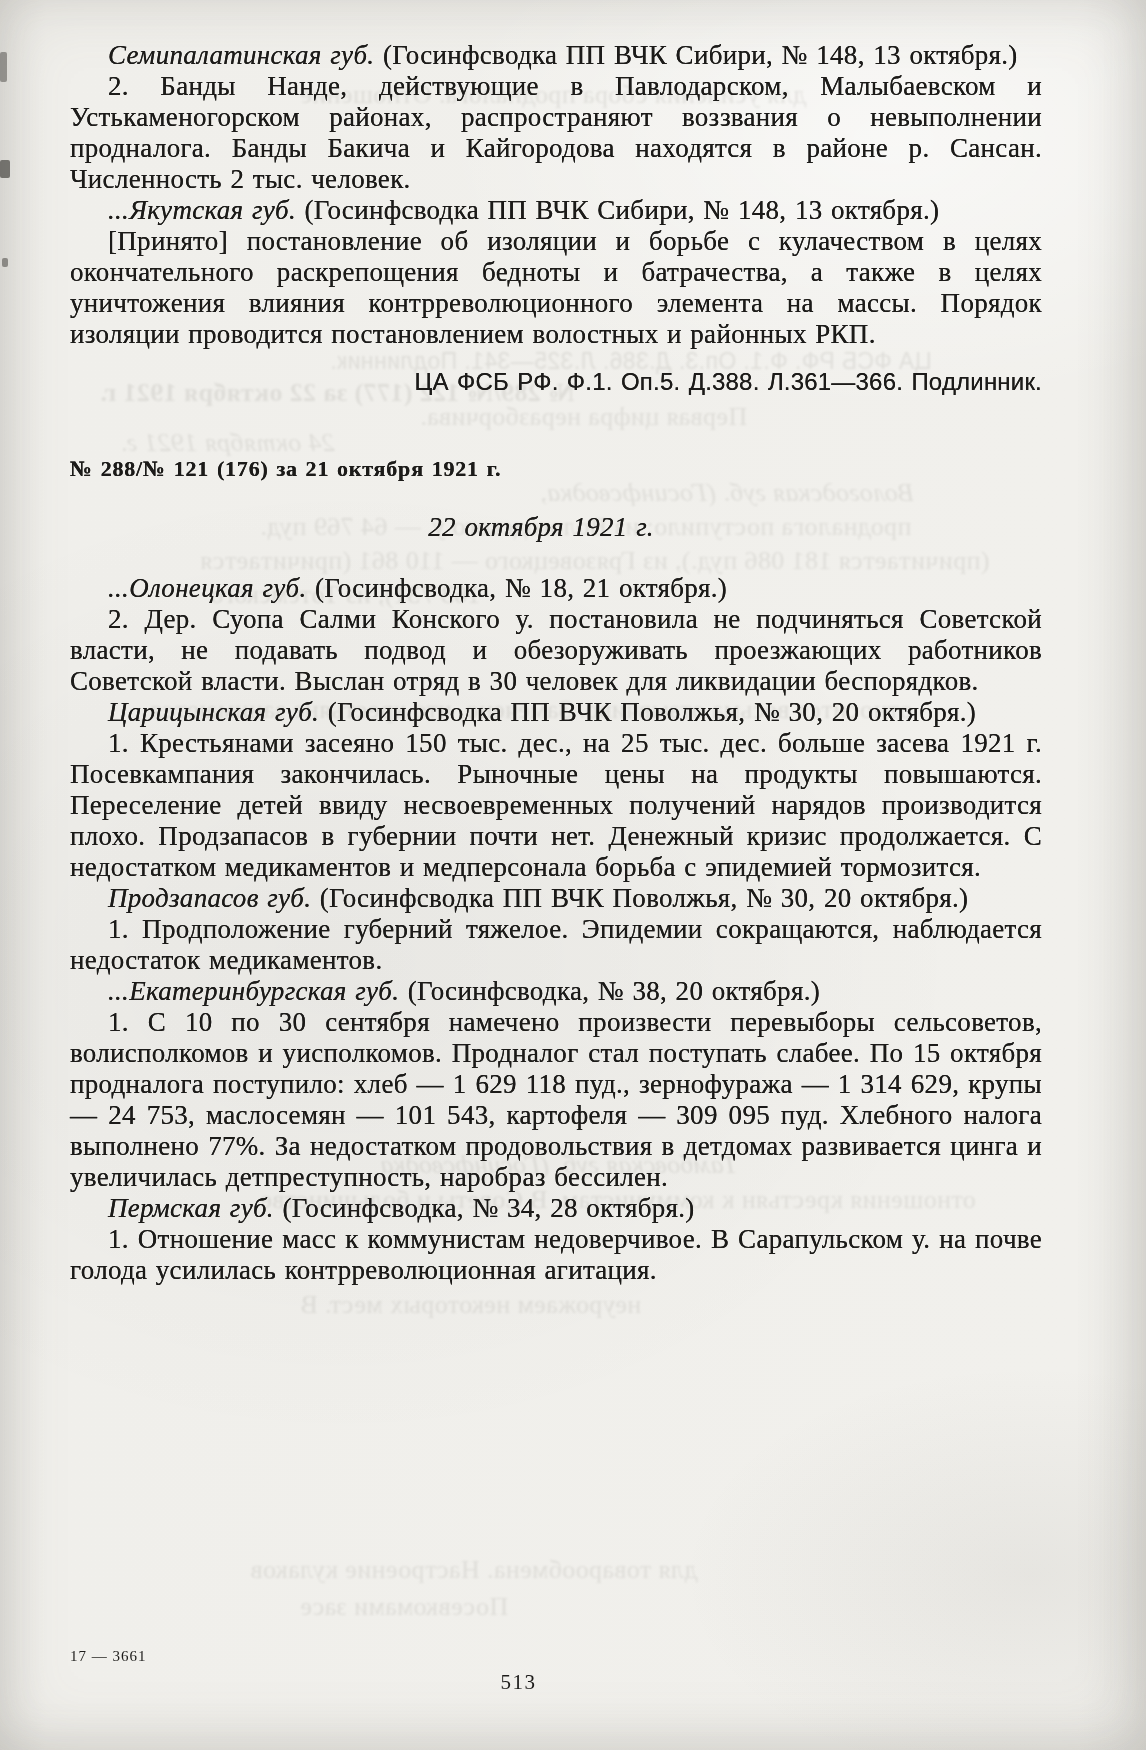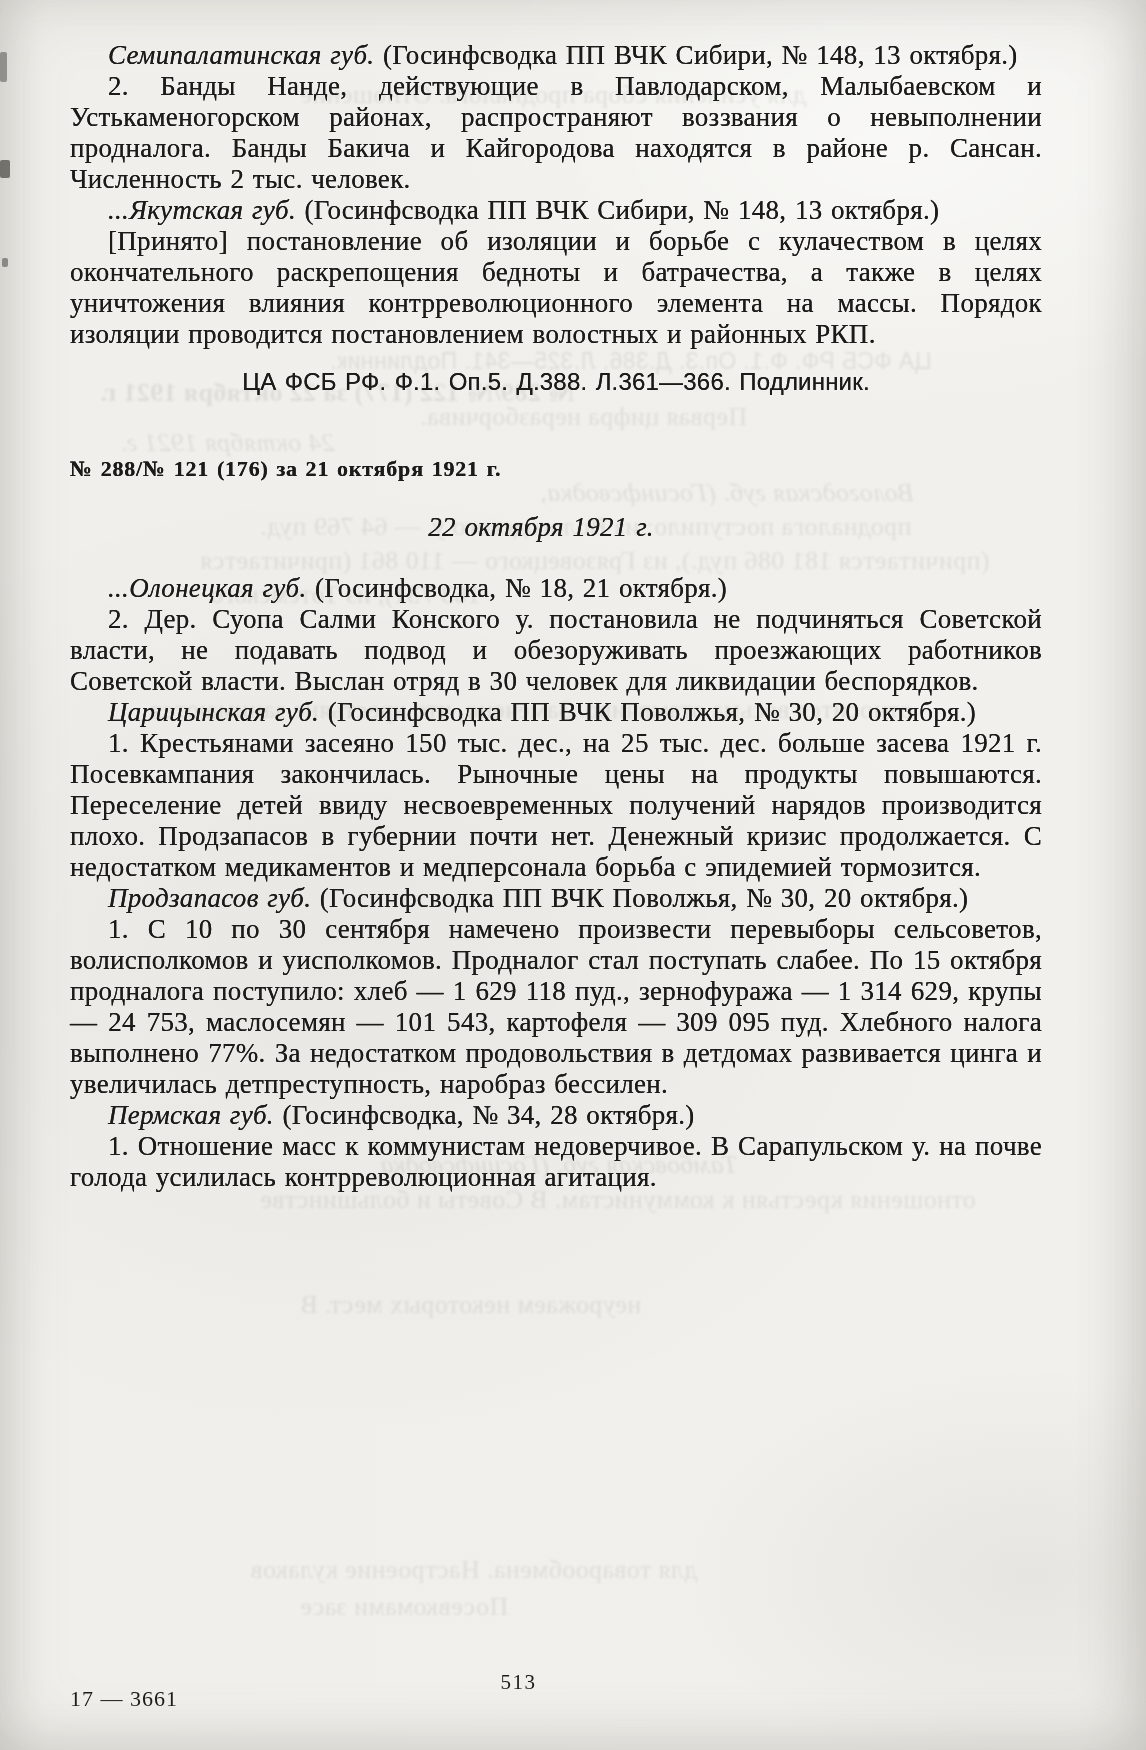--- a/index.html
+++ b/index.html
@@ -47,43 +47,43 @@
     text-indent:38px;
     letter-spacing:.3px;
     word-spacing:1.5px;
     text-shadow:0 0 .4px currentColor;
   }
   p.entry .gubname { font-style:italic; }
   p.source {
     font-family:"Liberation Sans","DejaVu Sans",sans-serif;
     font-size:24px;
     text-indent:0;
-    text-align:center;
+    text-align:right;
     margin-top:16px;
     letter-spacing:.2px;
   }
   p.doc-header {
     font-weight:bold;
     font-size:22px;
     text-indent:0;
     text-align:left;
     margin-top:56px;
     letter-spacing:.8px;
   }
   p.date {
     font-style:italic;
     text-align:center;
     text-indent:0;
     padding-right:30px;
     margin-top:28px;
     margin-bottom:30px;
   }
   .footer-code {
-    position:absolute; left:70px; top:1686px; z-index:3;
-    font-size:22px; letter-spacing:1px;
+    position:absolute; left:70px; top:1648px; z-index:3;
+    font-size:15px; letter-spacing:1px;
   }
   .page-number {
     position:absolute; left:0; top:1670px; width:1037px; z-index:3;
     text-align:center; font-size:21px; letter-spacing:1.5px;
   }
 </style>
 </head>
 <body>
 
 <div class="page">
@@ -116,20 +116,22 @@
       <p class="para entry"><span class="gubname">...Якутская губ.</span><span> (Госинфсводка ПП ВЧК Сибири, № 148, 13 октября.)</span></p>
       <p class="para body">[Принято] постановление об изоляции и борьбе с кулачеством в целях окончательного раскрепощения бедноты и батрачества, а также в целях уничтожения влияния контрреволюционного элемента на массы. Порядок изоляции проводится постановлением волостных и районных РКП.</p>
       <p class="para source">ЦА ФСБ РФ. Ф.1. Оп.5. Д.388. Л.361—366. Подлинник.</p>
       <p class="para doc-header">№ 288/№ 121 (176) за 21 октября 1921 г.</p>
       <p class="para date">22 октября 1921 г.</p>
       <p class="para entry"><span class="gubname">...Олонецкая губ.</span><span> (Госинфсводка, № 18, 21 октября.)</span></p>
       <p class="para body">2. Дер. Суопа Салми Конского у. постановила не подчиняться Советской власти, не подавать подвод и обезоруживать проезжающих работников Советской власти. Выслан отряд в 30 человек для ликвидации беспорядков.</p>
       <p class="para entry"><span class="gubname">Царицынская губ.</span><span> (Госинфсводка ПП ВЧК Поволжья, № 30, 20 октября.)</span></p>
       <p class="para body">1. Крестьянами засеяно 150 тыс. дес., на 25 тыс. дес. больше засева 1921 г. Посевкампания закончилась. Рыночные цены на продукты повышаются. Переселение детей ввиду несвоевременных получений нарядов производится плохо. Продзапасов в губернии почти нет. Денежный кризис продолжается. С недостатком медикаментов и медперсонала борьба с эпидемией тормозится.</p>
       <p class="para entry"><span class="gubname">Продзапасов губ.</span><span> (Госинфсводка ПП ВЧК Поволжья, № 30, 20 октября.)</span></p>
+      <p class="para body">1. Продположение губерний тяжелое. Эпидемии сокращаются, наблюдается недостаток медикаментов.</p>
+      <p class="para entry"><span class="gubname">...Екатеринбургская губ.</span><span> (Госинфсводка, № 38, 20 октября.)</span></p>
       <p class="para body">1. С 10 по 30 сентября намечено произвести перевыборы сельсоветов, волисполкомов и уисполкомов. Продналог стал поступать слабее. По 15 октября продналога поступило: хлеб — 1 629 118 пуд., зернофуража — 1 314 629, крупы — 24 753, маслосемян — 101 543, картофеля — 309 095 пуд. Хлебного налога выполнено 77%. За недостатком продовольствия в детдомах развивается цинга и увеличилась детпреступность, наробраз бессилен.</p>
       <p class="para entry"><span class="gubname">Пермская губ.</span><span> (Госинфсводка, № 34, 28 октября.)</span></p>
       <p class="para body">1. Отношение масс к коммунистам недоверчивое. В Сарапульском у. на почве голода усилилась контрреволюционная агитация.</p>
     </main>
 
   <div class="footer-code">17 — 3661</div>
   <div class="page-number">513</div>
 </div>
 
 </body></html>

